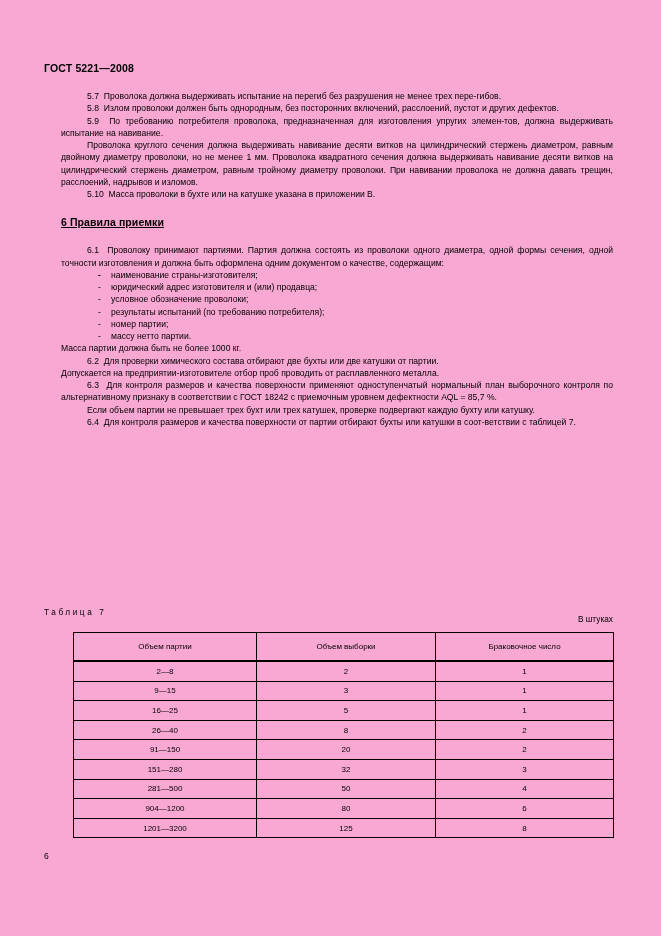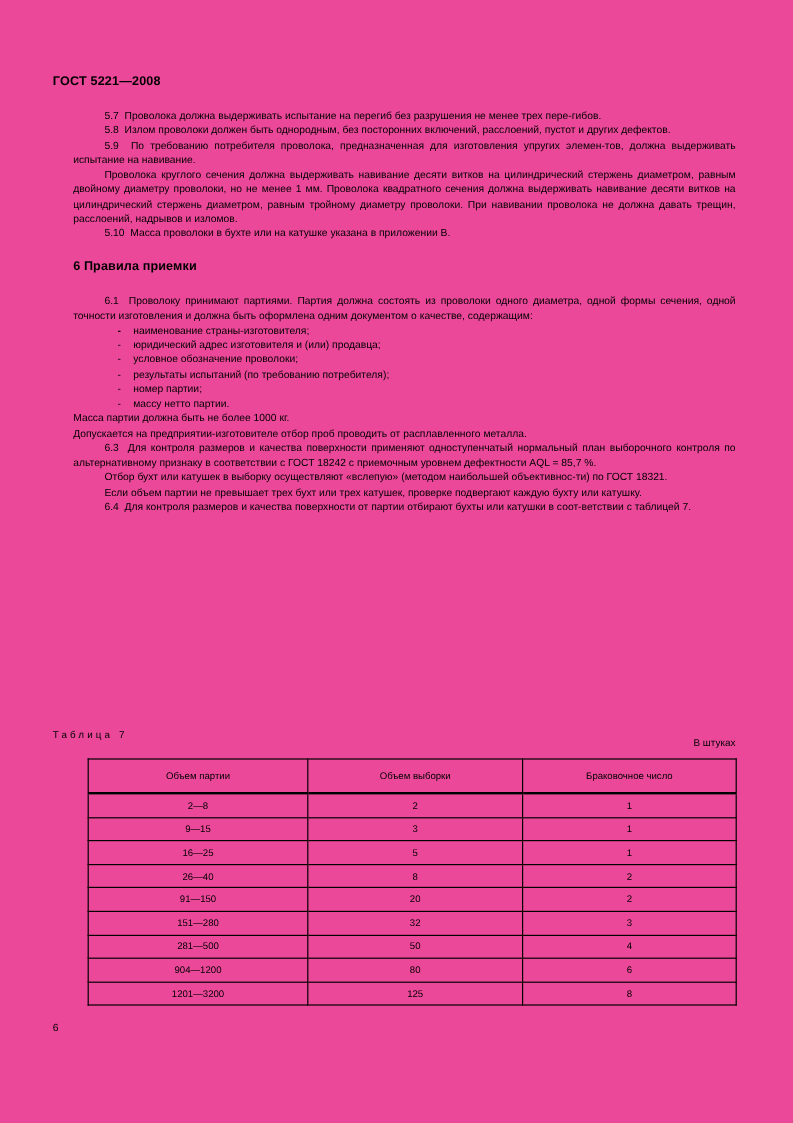--- a/index.html
+++ b/index.html
@@ -14,21 +14,21 @@
     font-family: "Liberation Sans", sans-serif;
     color: #000000;
     overflow: hidden;
   }
 
   .page {
     position: absolute;
     inset: 0;
     width: 661px;
     height: 936px;
-    background: #ec4899;
+    background: #f9a8d4;
   }
 
   
   .doc-header {
     position: absolute;
     left: 44px;
     top: 62px;
     font-size: 10.5px;
     font-weight: bold;
     letter-spacing: 0.15px;
@@ -63,20 +63,21 @@
   .clause-no::after {
     content: "\00a0\00a0";
   }
 
   
   h2.section-heading {
     margin: 0;
     font-size: 10.5px;
     font-weight: bold;
     letter-spacing: 0.1px;
+    text-decoration: underline;
   }
   .sp-before-heading { height: 16px; }
   .sp-after-heading  { height: 16px; }
 
   
   ul.dash-list {
     list-style: none;
     margin: 0;
     padding: 0;
   }
@@ -183,26 +184,26 @@
       <li><span class="dash">-</span><span>наименование страны-изготовителя;</span></li>
       <li><span class="dash">-</span><span>юридический адрес изготовителя и (или) продавца;</span></li>
       <li><span class="dash">-</span><span>условное обозначение проволоки;</span></li>
       <li><span class="dash">-</span><span>результаты испытаний (по требованию потребителя);</span></li>
       <li><span class="dash">-</span><span>номер партии;</span></li>
       <li><span class="dash">-</span><span>массу нетто партии.</span></li>
     </ul>
 
     <p class="para last">Масса партии должна быть не более 1000 кг.</p>
 
+    <p class="para indent last"><span class="clause-no">6.2</span><span>Для проверки химического состава отбирают две бухты или две катушки от партии.</span></p>
 
     <p class="para last">Допускается на предприятии-изготовителе отбор проб проводить от расплавленного металла.</p>
 
     <p class="para indent"><span class="clause-no">6.3</span><span>Для контроля размеров и качества поверхности применяют одноступенчатый нормальный план выборочного контроля по альтернативному признаку в соответствии с ГОСТ 18242 с приемочным уровнем дефектности AQL = 85,7 %.</span></p>
 
-    <p class="para indent">Отбор бухт или катушек в выборку осуществляют «вслепую» (методом наибольшей объективнос-ти) по ГОСТ 18321.</p>
 
     <p class="para indent">Если объем партии не превышает трех бухт или трех катушек, проверке подвергают каждую бухту или катушку.</p>
 
     <p class="para indent"><span class="clause-no">6.4</span><span>Для контроля размеров и качества поверхности от партии отбирают бухты или катушки в соот-ветствии с таблицей 7.</span></p>
 
   </div>
 
   <div class="table-caption">Таблица 7</div>
 
   <div class="table-units">В штуках</div>

